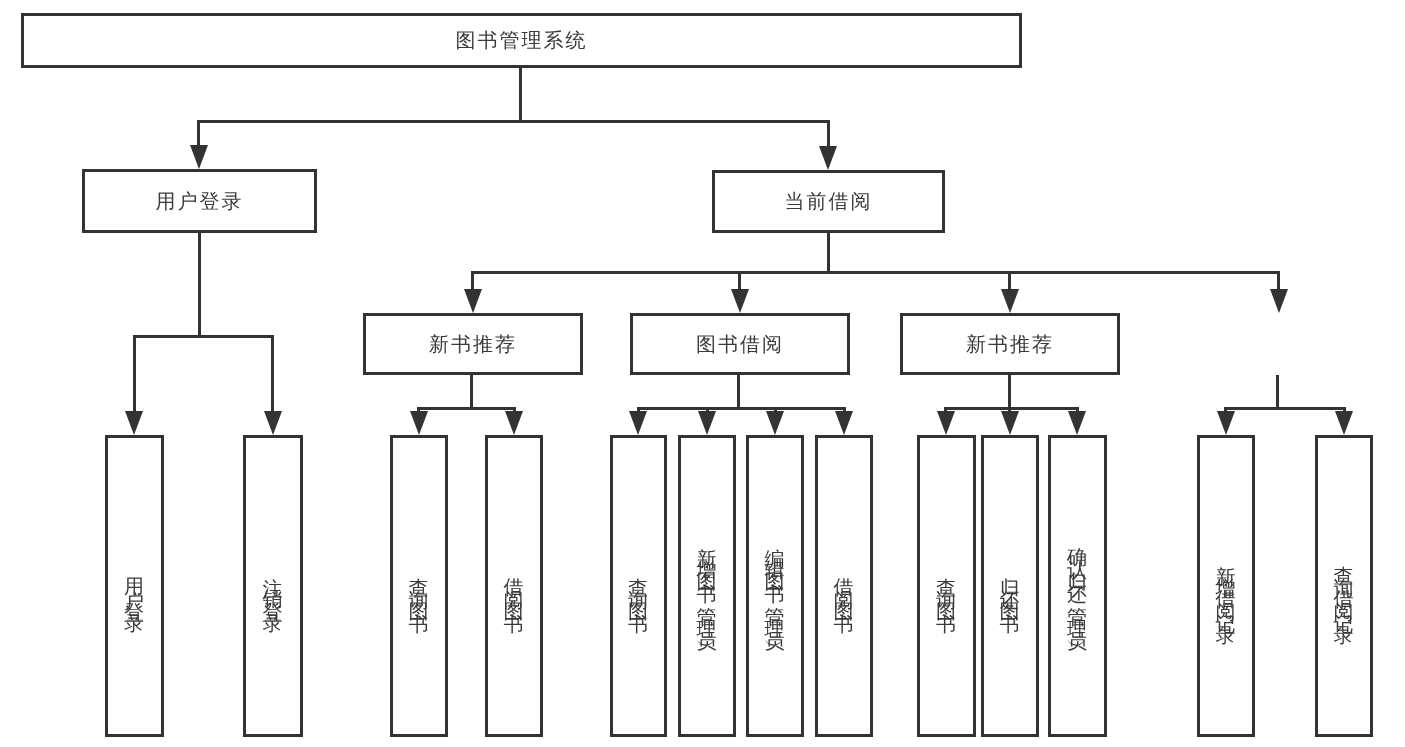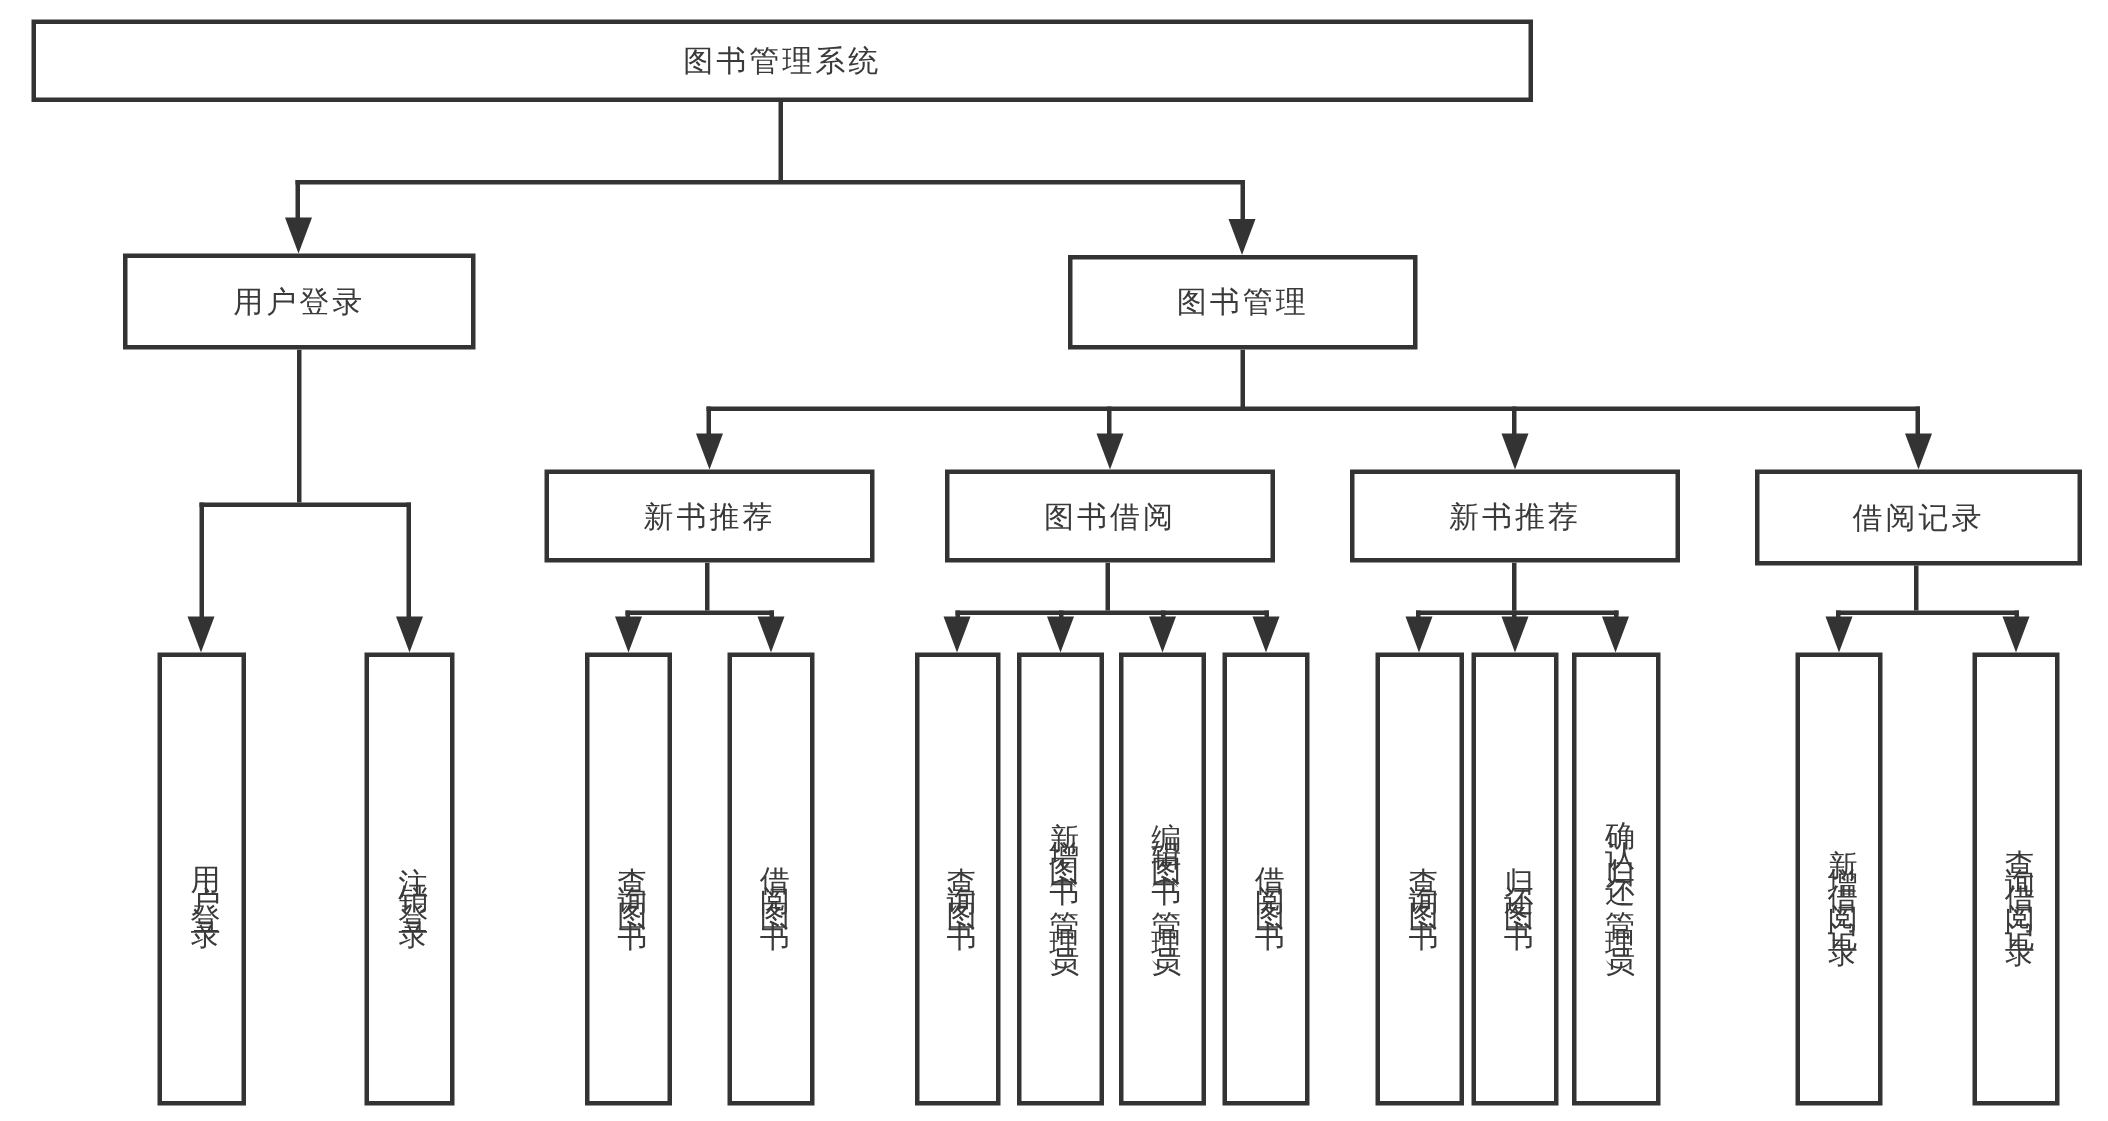--- a/index.html
+++ b/index.html
@@ -3,21 +3,21 @@
 <meta charset="utf-8">
 <style>
   html,body { margin:0; padding:0; background:#ffffff; }
   .stage {
     position:relative; width:1405px; height:747px; background:#ffffff;
     font-family:"DejaVu Sans", sans-serif; overflow:hidden;
   }
   .box {
     position:absolute; box-sizing:border-box; background:#ffffff;
     border:3px solid #333333; display:flex; align-items:center; justify-content:center;
-    color:#3a3a3a; font-size:20px; letter-spacing:2px; z-index:2;font-family:Liberation Mono, monospace;
+    color:#3a3a3a; font-size:20px; letter-spacing:2px; z-index:2;
   }
   .vbox span {
     writing-mode:vertical-rl; text-orientation:mixed;
     letter-spacing:0.6em; line-height:1; white-space:nowrap;
   }
   .hline, .vline { position:absolute; background:#333333; z-index:1; }
   .hline { height:3px; }
   .vline { width:3px; }
   .arr {
     position:absolute; width:0; height:0; z-index:1;
@@ -36,38 +36,35 @@
 
   <div class="box" style="left:21px;top:13px;width:1001px;height:55px">
     <span>图书管理系统</span>
   </div>
 
   <div class="box" style="left:82px;top:169px;width:235px;height:64px">
     <span>用户登录</span>
   </div>
 
   <div class="box" style="left:712px;top:170px;width:233px;height:63px">
-    <span>图书管理</span>
+    <span>当前借阅</span>
   </div>
 
   <div class="box" style="left:363px;top:313px;width:220px;height:62px">
     <span>新书推荐</span>
   </div>
 
   <div class="box" style="left:630px;top:313px;width:220px;height:62px">
     <span>图书借阅</span>
   </div>
 
   <div class="box" style="left:900px;top:313px;width:220px;height:62px">
     <span>新书推荐</span>
   </div>
 
-  <div class="box" style="left:1170px;top:313px;width:218px;height:64px">
-    <span>借阅记录</span>
-  </div>
 
   <div class="box vbox" style="left:105px;top:435px;width:59px;height:302px">
     <span>用户登录</span>
   </div>
 
   <div class="box vbox" style="left:243px;top:435px;width:60px;height:302px">
     <span>注销登录</span>
   </div>
 
   <div class="box vbox" style="left:390px;top:435px;width:58px;height:302px">

